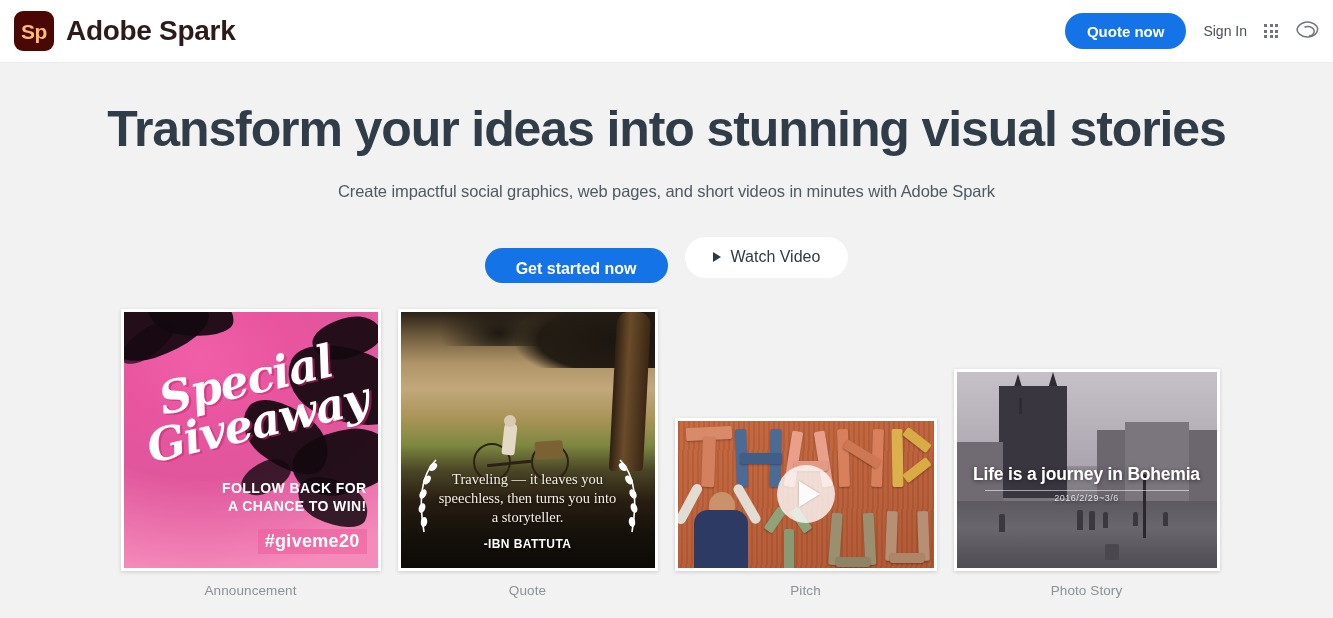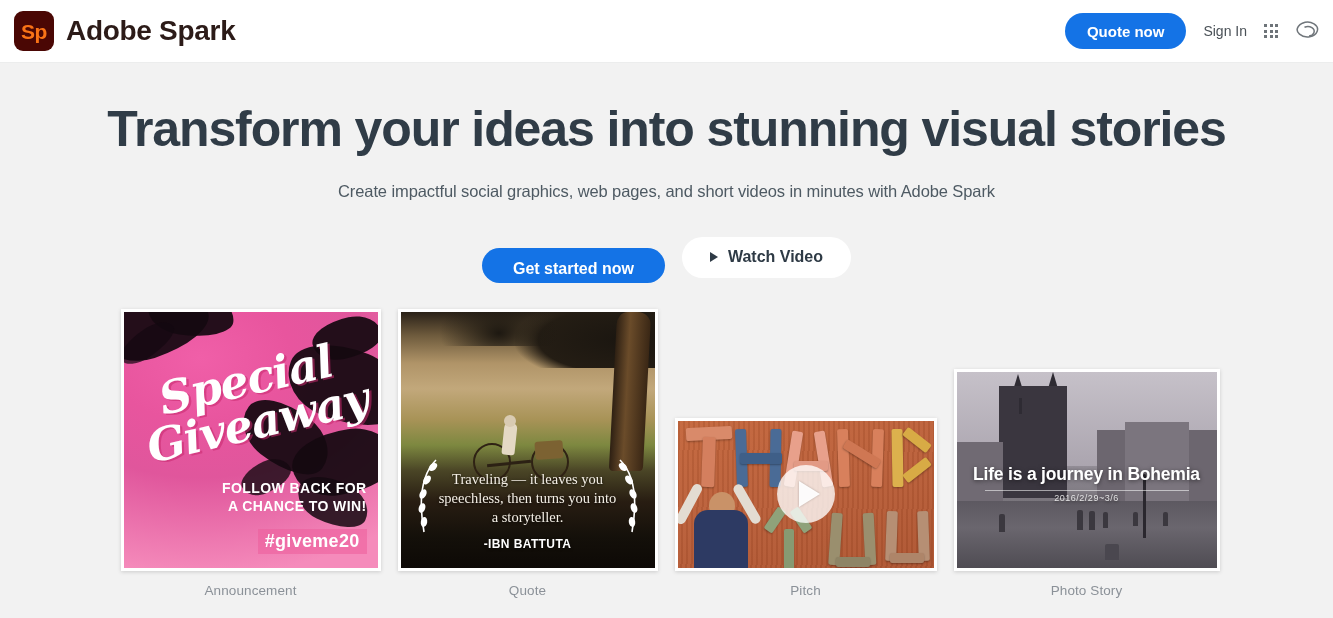--- a/index.html
+++ b/index.html
@@ -41,21 +41,21 @@
     height: 40px;
     border-radius: 9px;
     background: #4a0704;
     display: flex;
     align-items: center;
     justify-content: center;
     flex: 0 0 auto;
   }
 
   .logo-tile span {
-    color: #f97316;
+    color: #fdba74;
     font-size: 21px;
     font-weight: bold;
     font-family: "Liberation Sans", sans-serif;
     letter-spacing: -0.5px;
     line-height: 1;
   }
 
   .brand-name {
     font-size: 28px;
     font-weight: bold;
@@ -179,21 +179,21 @@
   }
 
   .btn-secondary {
     background: #ffffff;
     color: #2e3a45;
     border: none;
     border-radius: 24px;
     height: 41px;
     padding: 0 28px;
     font-size: 16px;
-    font-weight: bold;
+    font-weight: normal;
     font-family: "Liberation Sans", sans-serif;
     cursor: pointer;
     display: inline-flex;
     align-items: center;
     gap: 10px;
     white-space: nowrap;
   }
   .play-tri {
     width: 0; height: 0;
     border-top: 5px solid transparent;

